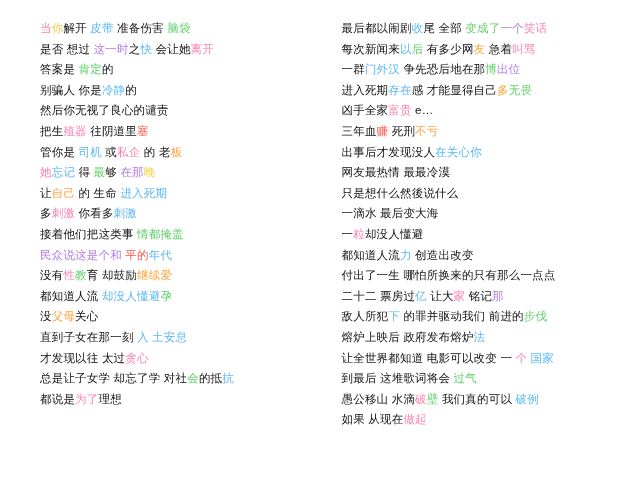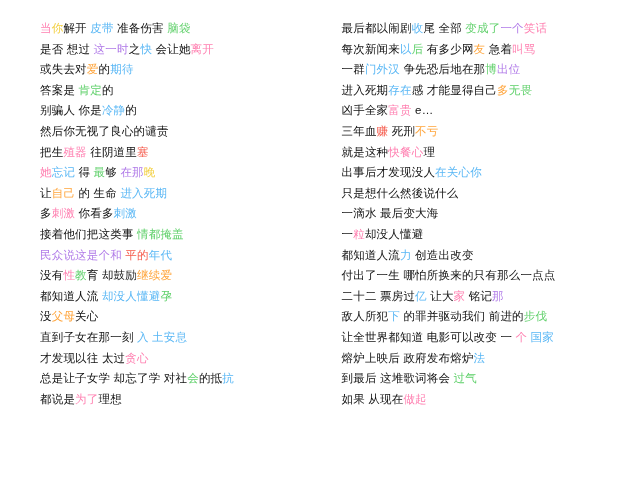--- a/index.html
+++ b/index.html
@@ -51,52 +51,53 @@
   .c-red    { color: #f5594a; }
   .c-plain  { color: #111111; }
 </style>
 </head>
 <body>
 
 <div id="lyrics-sheet">
   <div class="column" id="col-0">
       <div class="line"><span class="c-pink">当</span><span class="c-yellow">你</span><span class="c-plain">解开 </span><span class="c-blue">皮带</span><span class="c-plain"> 准备伤害 </span><span class="c-green">脑袋</span></div>
       <div class="line"><span class="c-plain">是否 想过 </span><span class="c-purple">这一时</span><span class="c-plain">之</span><span class="c-blue">快</span><span class="c-plain"> 会让她</span><span class="c-pink">离开</span></div>
-      <div class="line"><span class="c-plain">或失去对</span><span class="c-orange">爱</span><span class="c-plain">的</span><span class="c-blue">期待</span></div>
       <div class="line"><span class="c-plain">答案是 </span><span class="c-green">肯定</span><span class="c-plain">的</span></div>
       <div class="line"><span class="c-plain">别骗人 你是</span><span class="c-blue">冷静</span><span class="c-plain">的</span></div>
       <div class="line"><span class="c-plain">然后你无视了良心的谴责</span></div>
       <div class="line"><span class="c-plain">把生</span><span class="c-pink">殖器</span><span class="c-plain"> 往阴道里</span><span class="c-red">塞</span></div>
+      <div class="line"><span class="c-plain">管你是 </span><span class="c-blue">司机</span><span class="c-plain"> 或</span><span class="c-pink">私企</span><span class="c-plain"> 的 老</span><span class="c-orange">板</span></div>
       <div class="line"><span class="c-pink">她</span><span class="c-blue">忘记</span><span class="c-plain"> 得 </span><span class="c-green">最</span><span class="c-plain">够 </span><span class="c-purple">在那</span><span class="c-yellow">晚</span></div>
       <div class="line"><span class="c-plain">让</span><span class="c-orange">自己</span><span class="c-plain"> 的 生命 </span><span class="c-blue">进入死期</span></div>
       <div class="line"><span class="c-plain">多</span><span class="c-pink">刺激</span><span class="c-plain"> 你看多</span><span class="c-blue">刺激</span></div>
       <div class="line"><span class="c-plain">接着他们把这类事 </span><span class="c-green">情都掩盖</span></div>
       <div class="line"><span class="c-purple">民众说这是个和 </span><span class="c-red">平的</span><span class="c-blue">年代</span></div>
       <div class="line"><span class="c-plain">没有</span><span class="c-pink">性</span><span class="c-green">教</span><span class="c-plain">育 却鼓励</span><span class="c-orange">继续爱</span></div>
       <div class="line"><span class="c-plain">都知道人流 </span><span class="c-blue">却没人懂避</span><span class="c-green">孕</span></div>
       <div class="line"><span class="c-plain">没</span><span class="c-orange">父母</span><span class="c-plain">关心</span></div>
       <div class="line"><span class="c-plain">直到子女在那一刻 </span><span class="c-blue">入 土安息</span></div>
       <div class="line"><span class="c-plain">才发现以往 太过</span><span class="c-pink">贪心</span></div>
       <div class="line"><span class="c-plain">总是让子女学 却忘了学 对社</span><span class="c-green">会</span><span class="c-plain">的抵</span><span class="c-blue">抗</span></div>
       <div class="line"><span class="c-plain">都说是</span><span class="c-pink">为了</span><span class="c-plain">理想</span></div>
     </div>
   <div class="column" id="col-1">
       <div class="line"><span class="c-plain">最后都以闹剧</span><span class="c-blue">收</span><span class="c-plain">尾 全部 </span><span class="c-green">变成了</span><span class="c-purple">一个</span><span class="c-pink">笑话</span></div>
       <div class="line"><span class="c-plain">每次新闻来</span><span class="c-blue">以</span><span class="c-green">后</span><span class="c-plain"> 有多少网</span><span class="c-orange">友</span><span class="c-plain"> 急着</span><span class="c-pink">叫骂</span></div>
       <div class="line"><span class="c-plain">一群</span><span class="c-blue">门外汉</span><span class="c-plain"> 争先恐后地在那</span><span class="c-green">博</span><span class="c-purple">出位</span></div>
       <div class="line"><span class="c-plain">进入死期</span><span class="c-blue">存在</span><span class="c-plain">感 才能显得自己</span><span class="c-orange">多</span><span class="c-green">无畏</span></div>
       <div class="line"><span class="c-plain">凶手全家</span><span class="c-pink">富贵</span><span class="c-plain"> e…</span></div>
       <div class="line"><span class="c-plain">三年血</span><span class="c-red">赚</span><span class="c-plain"> 死刑</span><span class="c-orange">不亏</span></div>
-      <div class="line"><span class="c-plain">就是这种</span><span class="c-pink">快餐心</span><span class="c-plain">理</span></div>
       <div class="line"><span class="c-plain">出事后才发现没人</span><span class="c-blue">在关心你</span></div>
+      <div class="line"><span class="c-plain">网友最热情 最</span><span class="c-plain">最冷漠</span></div>
       <div class="line"><span class="c-plain">只是想什么然後说什么</span></div>
       <div class="line"><span class="c-plain">一滴水 最后变大海</span></div>
       <div class="line"><span class="c-plain">一</span><span class="c-pink">粒</span><span class="c-plain">却没人懂避</span></div>
       <div class="line"><span class="c-plain">都知道人流</span><span class="c-blue">力</span><span class="c-plain"> 创造出改变</span></div>
       <div class="line"><span class="c-plain">付出了一生 哪怕所换来的只有那么一点点</span></div>
       <div class="line"><span class="c-plain">二十二 票房过</span><span class="c-blue">亿</span><span class="c-plain"> 让大</span><span class="c-pink">家</span><span class="c-plain"> 铭记</span><span class="c-purple">那</span></div>
       <div class="line"><span class="c-plain">敌人所犯</span><span class="c-blue">下</span><span class="c-plain"> 的罪并驱动我们 前进的</span><span class="c-green">步伐</span></div>
+      <div class="line"><span class="c-plain">熔炉上映后 政府发布熔炉</span><span class="c-blue">法</span></div>
       <div class="line"><span class="c-plain">让全世界都知道 电影可以改变 一 </span><span class="c-pink">个 </span><span class="c-blue">国家</span></div>
-      <div class="line"><span class="c-plain">熔炉上映后 政府发布熔炉</span><span class="c-blue">法</span></div>
       <div class="line"><span class="c-plain">到最后 这堆歌词将会 </span><span class="c-green">过气</span></div>
+      <div class="line"><span class="c-plain">愚公移山 水滴</span><span class="c-pink">破</span><span class="c-green">壁</span><span class="c-plain"> 我们真的可以 </span><span class="c-blue">破例</span></div>
       <div class="line"><span class="c-plain">如果 从现在</span><span class="c-pink">做起</span></div>
     </div>
 </div>
 
 </body></html>

